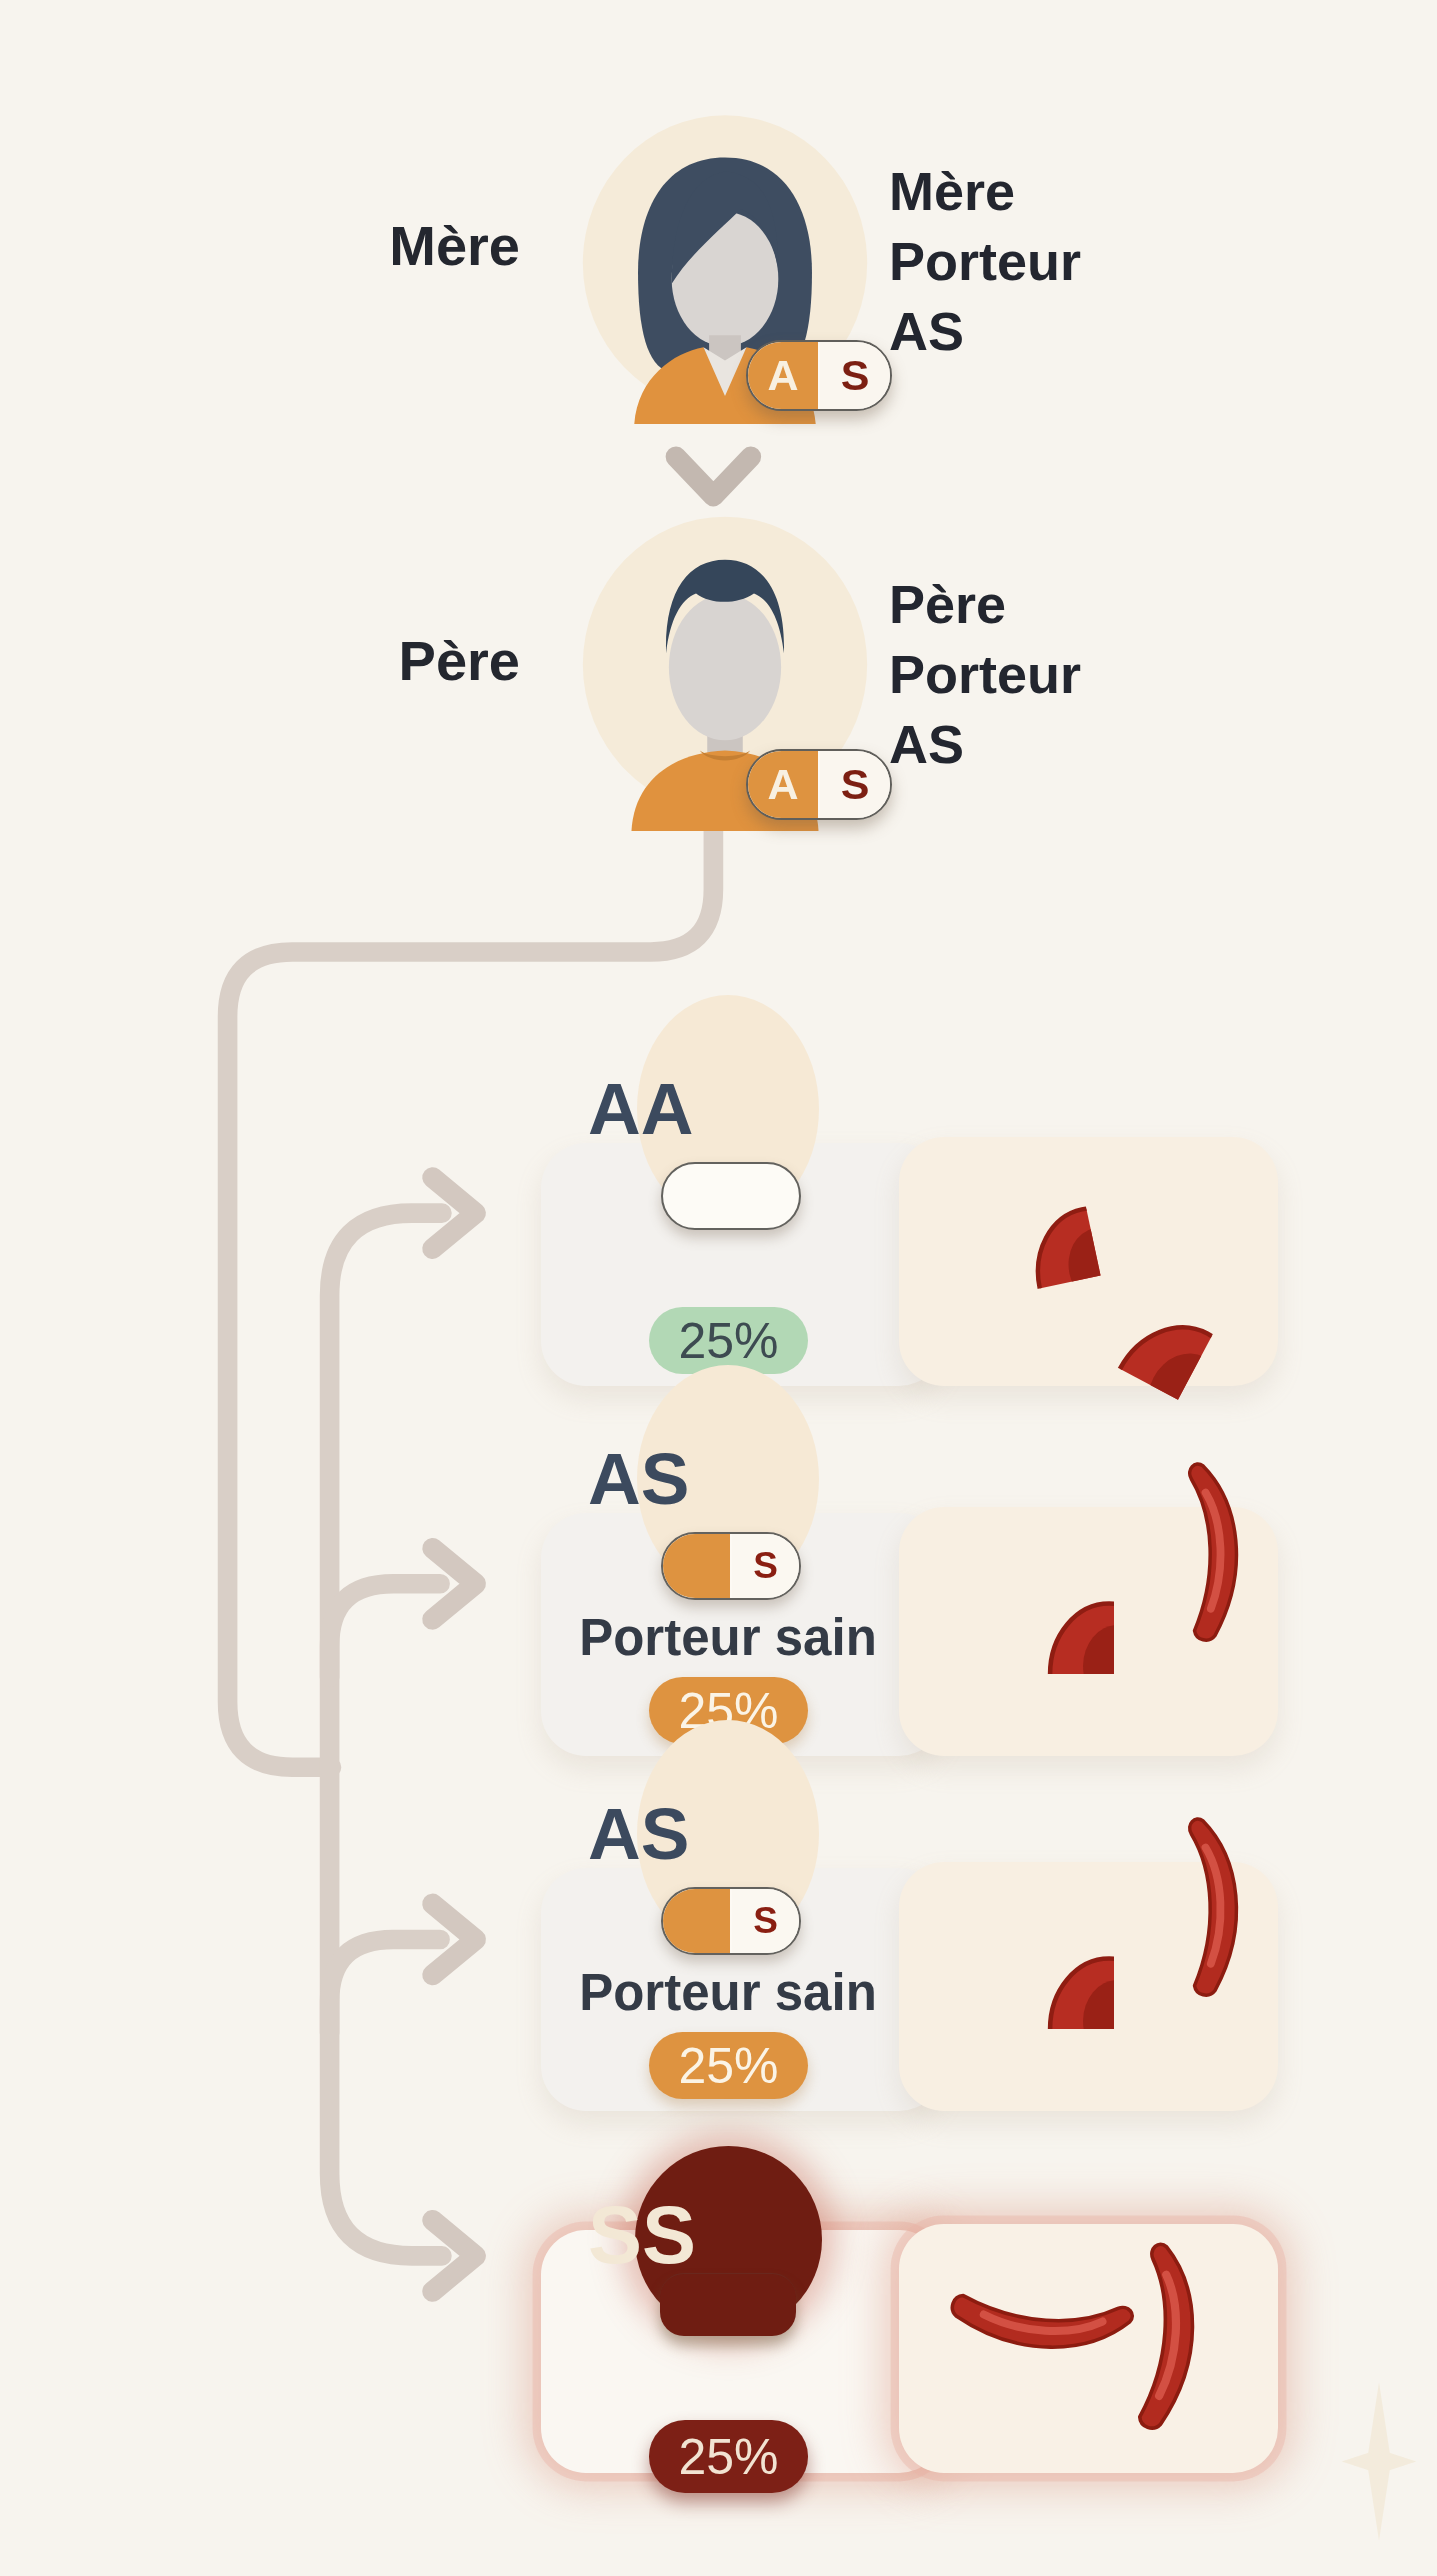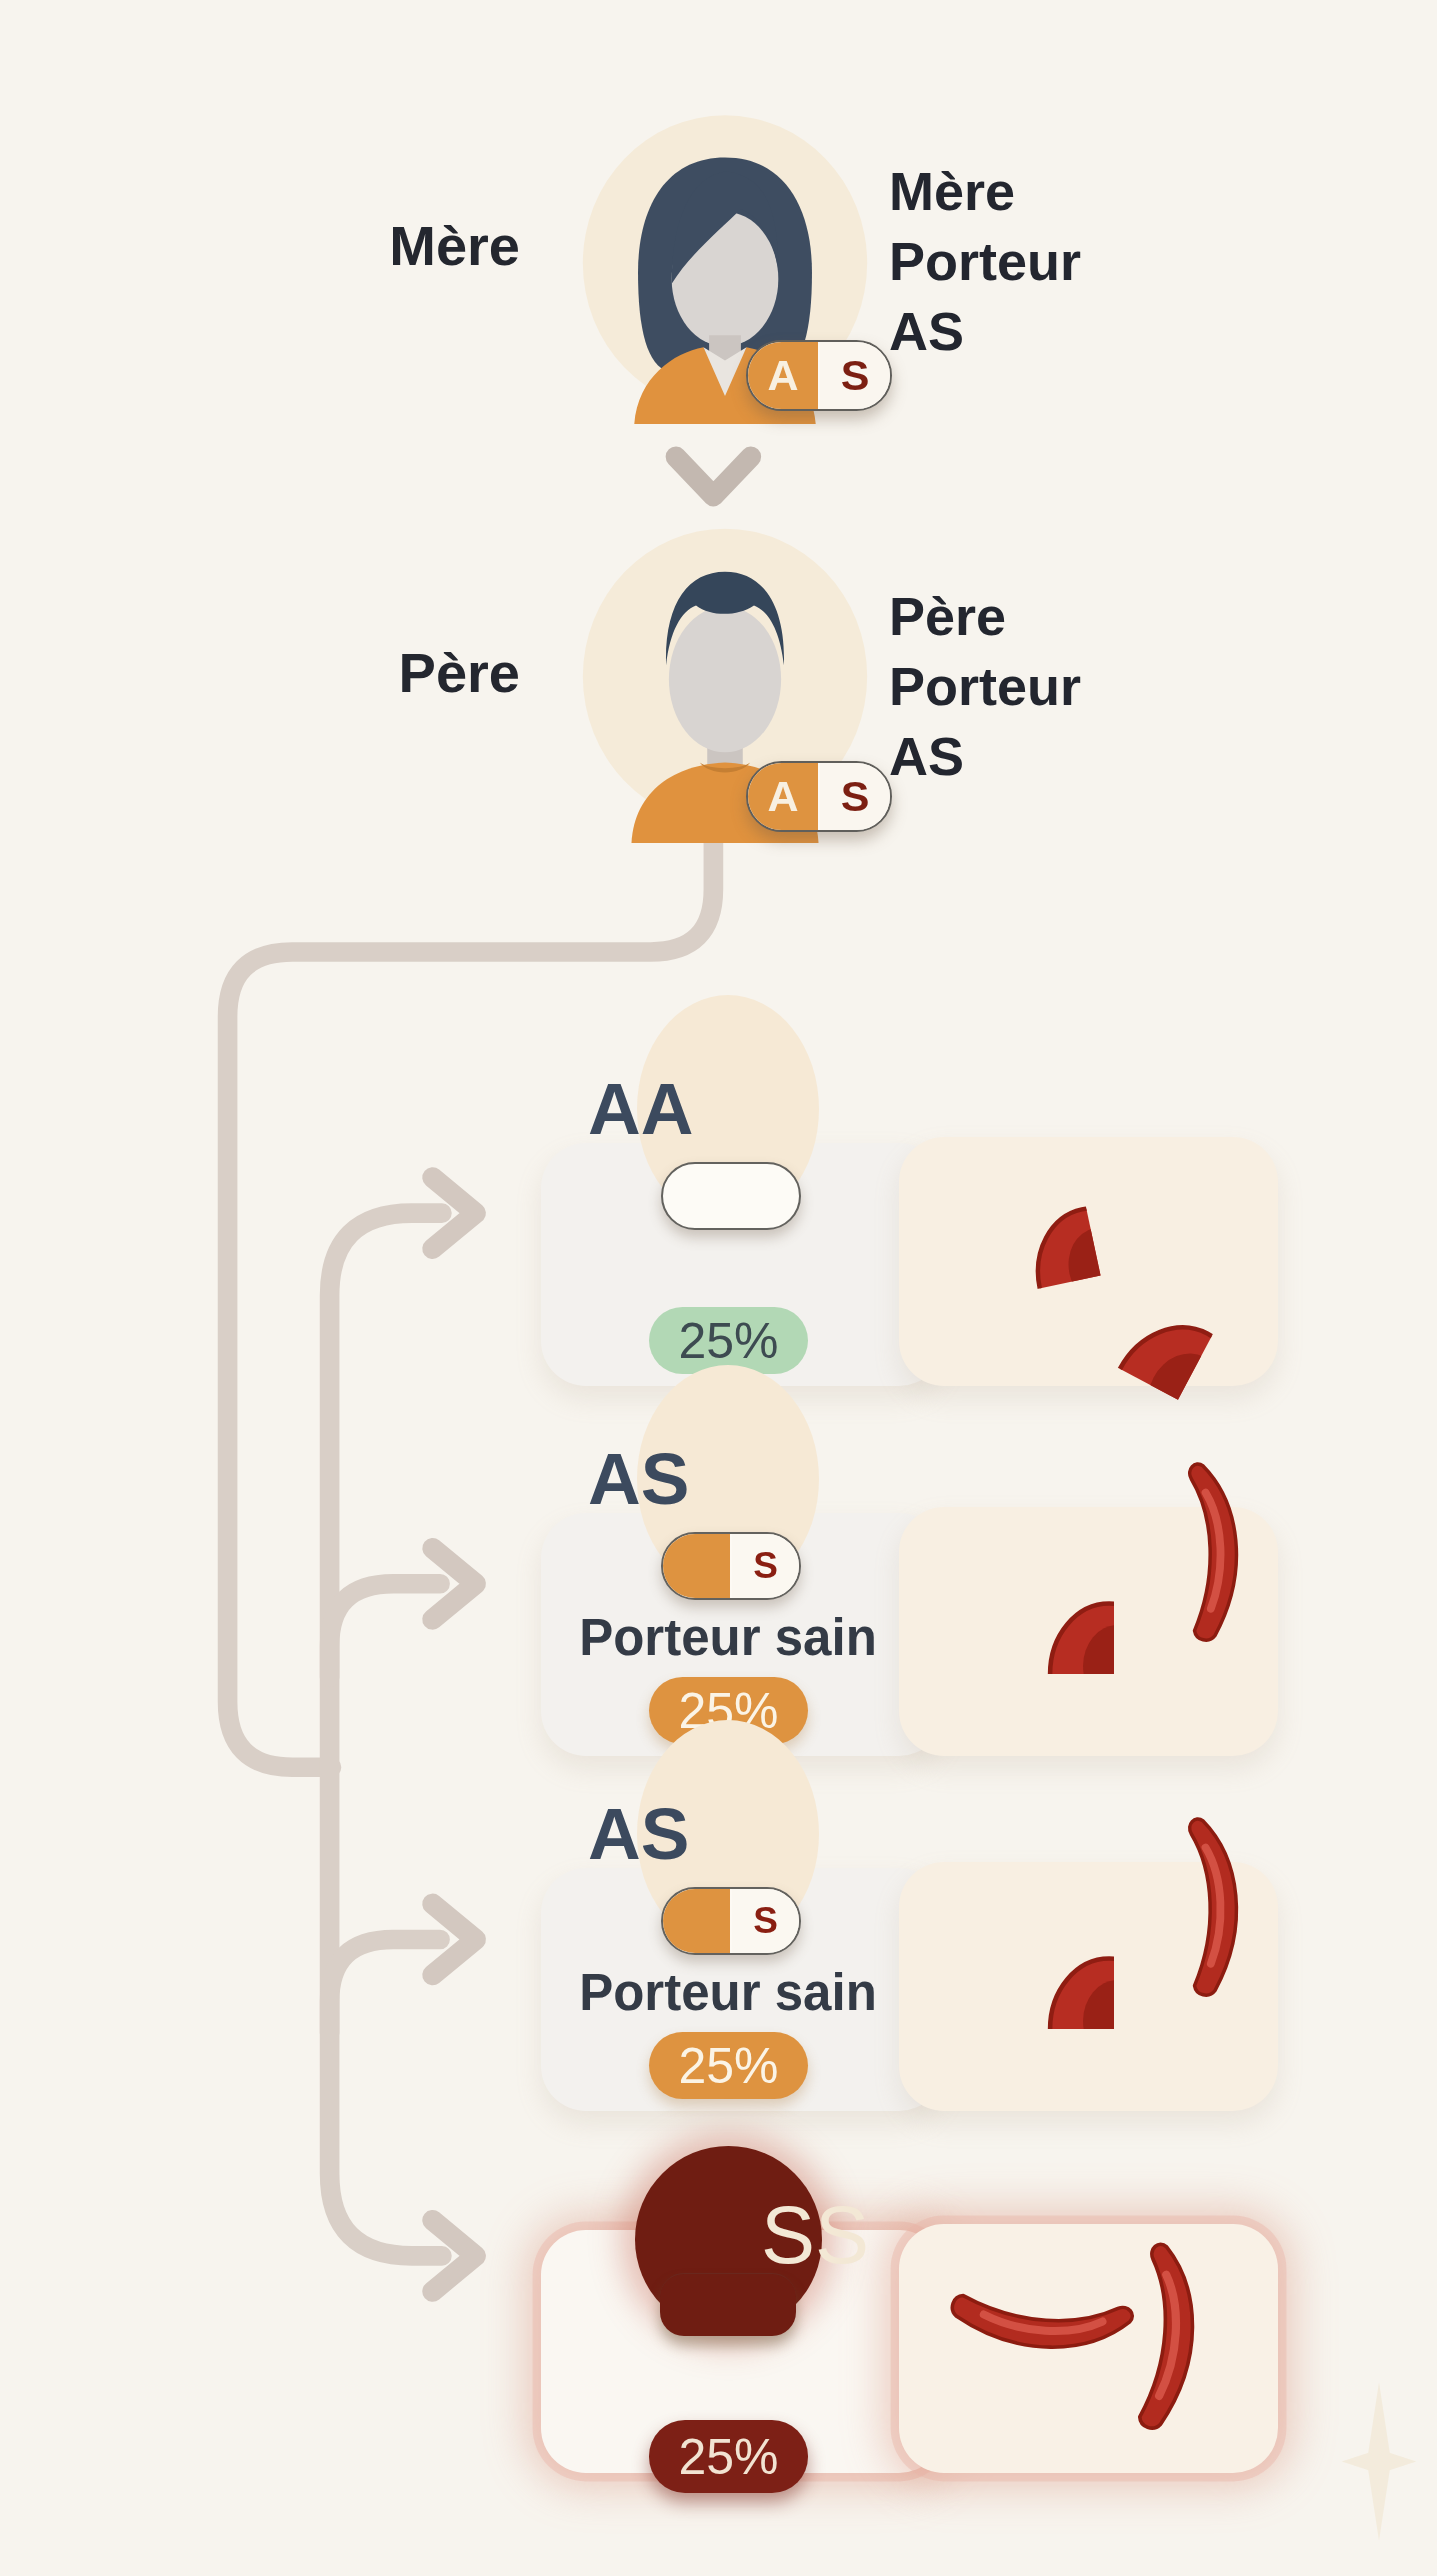--- a/index.html
+++ b/index.html
@@ -78,22 +78,22 @@
   .ss-circle{
     position:absolute;left:635px;top:90px;width:187px;height:187px;border-radius:50%;
     background:#6f1d12;box-shadow:0 0 32px 13px rgba(190,80,60,.35);
   }
   .ss-rect{
     position:absolute;left:660px;top:217px;width:136px;height:62px;border-radius:24px;
     background:#6f1d12;border-top:1.9px solid #55555233;
     box-shadow:0 9.4px 13px rgba(100,80,50,.40);
   }
   .ss-text{
-    position:absolute;left:588px;top:133px;width:281px;text-align:right;
-    font-size:81px;font-weight:400;color:#f3e8d5;
+    position:absolute;left:588px;top:133px;width:281px;text-align:left;
+    font-size:81px;font-weight:700;color:#f3e8d5;
   }
   .cell{position:absolute;z-index:3;}
 
   .sparkle{position:absolute;z-index:1;opacity:.75;}
 </style>
 </head>
 <body>
 
 <div class="stage">
 
@@ -148,21 +148,21 @@
       <span class="half half-a">A</span>
       <span class="half half-s">S</span>
     </div>
     <div class="info-block" style="left:889px;top:58px;">
       <div>Mère</div>
       <div>Porteur</div>
       <div>AS</div>
     </div>
   </div>
 
-  <div class="person" style="top:525px;">
+  <div class="person" style="top:513px;">
     <div class="side-label" style="left:314px;top:115px;">Père</div>
     <svg class="abs" style="left:580px;top:0px;" width="290" height="318" viewBox="0 0 310 340">
       <ellipse cx="155" cy="162" rx="152" ry="158" fill="#f5ebd9"></ellipse>
       <path d="M136,225 L174,225 L174,280 L136,280 Z" fill="#cbc5c1"></path>
       <ellipse cx="155" cy="165" rx="60" ry="78" fill="#d8d4d1"></ellipse>
       <path d="M92,150 C90,85 115,50 155,50 C195,50 220,85 218,150 C214,114 202,92 186,86 C168,98 140,98 124,86 C108,92 96,114 92,150 Z" fill="#35465a"></path>
       <path d="M55,340 C58,284 102,256 155,254 C208,256 252,284 255,340 Z" fill="#e0923e"></path>
       <path d="M128,254 C138,268 172,268 182,254 C172,262 138,262 128,254 Z" fill="#c57f33"></path>
     </svg>
     <div class="allele-pill" style="left:746px;top:236px;">

